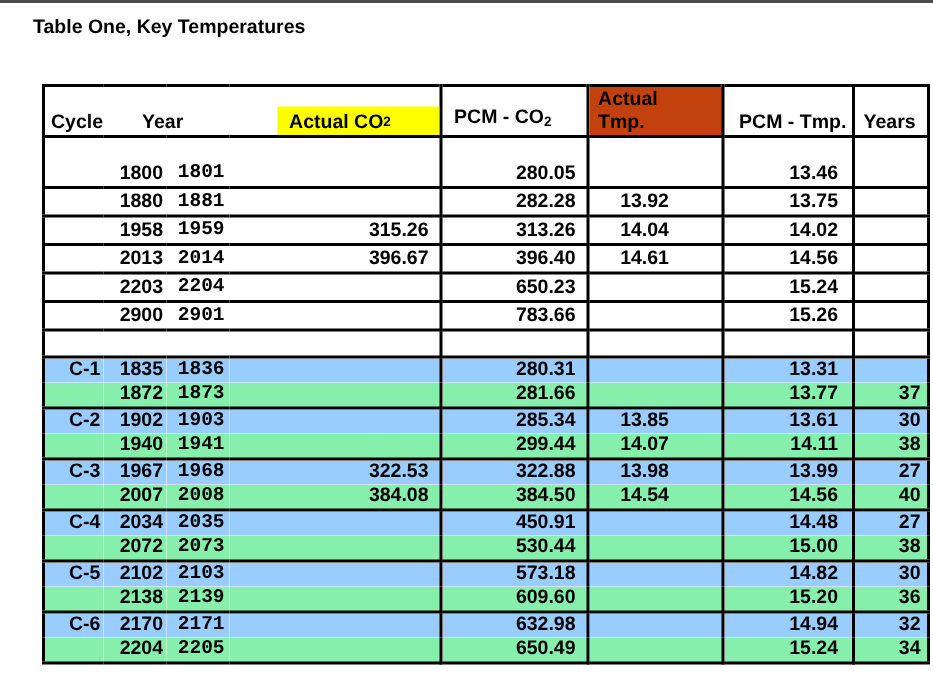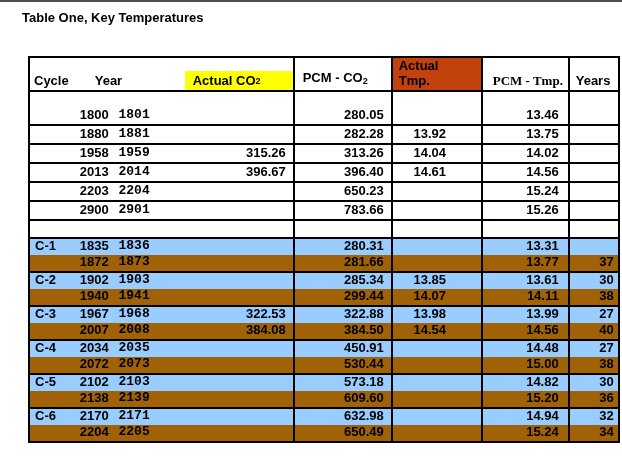--- a/index.html
+++ b/index.html
@@ -20,40 +20,40 @@
   td{padding:0 0 2px 0;vertical-align:bottom;white-space:nowrap;line-height:14px;overflow:hidden;}
   thead tr{height:33px;}
   tr.r-tall{height:34px;}
   tr.r-normal{height:19px;}
   tr.r-spacer{height:18px;}
   tr.r-color{height:17px;}
   thead td{border-bottom:2px solid #000;}
   tr.hline td{border-bottom:2px solid #000;}
   .vr{border-right:2px solid #000;}
   tr.row-blue td{background:#99CCFF;}
-  tr.row-pink td{background:#a16207;}
-  .cell-cycle{text-align:left;padding-left:5px;}
+  tr.row-pink td{background:#86efac;}
+  .cell-cycle{text-align:left;padding-left:16px;}
   .cell-year1{text-align:right;padding-right:2px;}
   .cell-year2{text-align:right;padding-right:3px;font-family:Liberation Mono, monospace;}
   .cell-actual_co2{text-align:right;padding-right:7px;}
   .cell-pcm_co2{text-align:right;padding-right:7px;}
   .cell-actual_tmp{text-align:center;padding-right:14px;}
   .cell-pcm_tmp{text-align:right;padding-right:9px;}
   .cell-years{text-align:right;padding-right:4px;}
   .hdr-cycle{text-align:left;padding-left:4px;}
   .hdr-year{text-align:left;padding-left:26px;}
   .hdr-actual-co2{position:relative;padding:0;}
   .yellow-box{
     position:absolute;top:13px;bottom:0;right:0;width:108px;
     background:#FFFF00;display:flex;align-items:flex-end;
     padding:0 0 2px 8px;box-sizing:border-box;
   }
   .hdr-pcm-co2{text-align:left;padding-left:8px;}
   .hdr-actual-tmp{background:#c2410c;text-align:left;padding-left:6px;white-space:pre-line;line-height:15px;}
-  .hdr-pcm-tmp{text-align:left;padding-left:10px;font-family:Liberation Serif, serif;}
+  .hdr-pcm-tmp{text-align:left;padding-left:10px;}
   .hdr-years{text-align:left;padding-left:6px;}
   .sub{font-size:9px;vertical-align:-2px;}
 </style>
 </head>
 <body>
 
 <div class="top-strip"></div>
 
 <div class="title">Table One, Key Temperatures</div>
 

